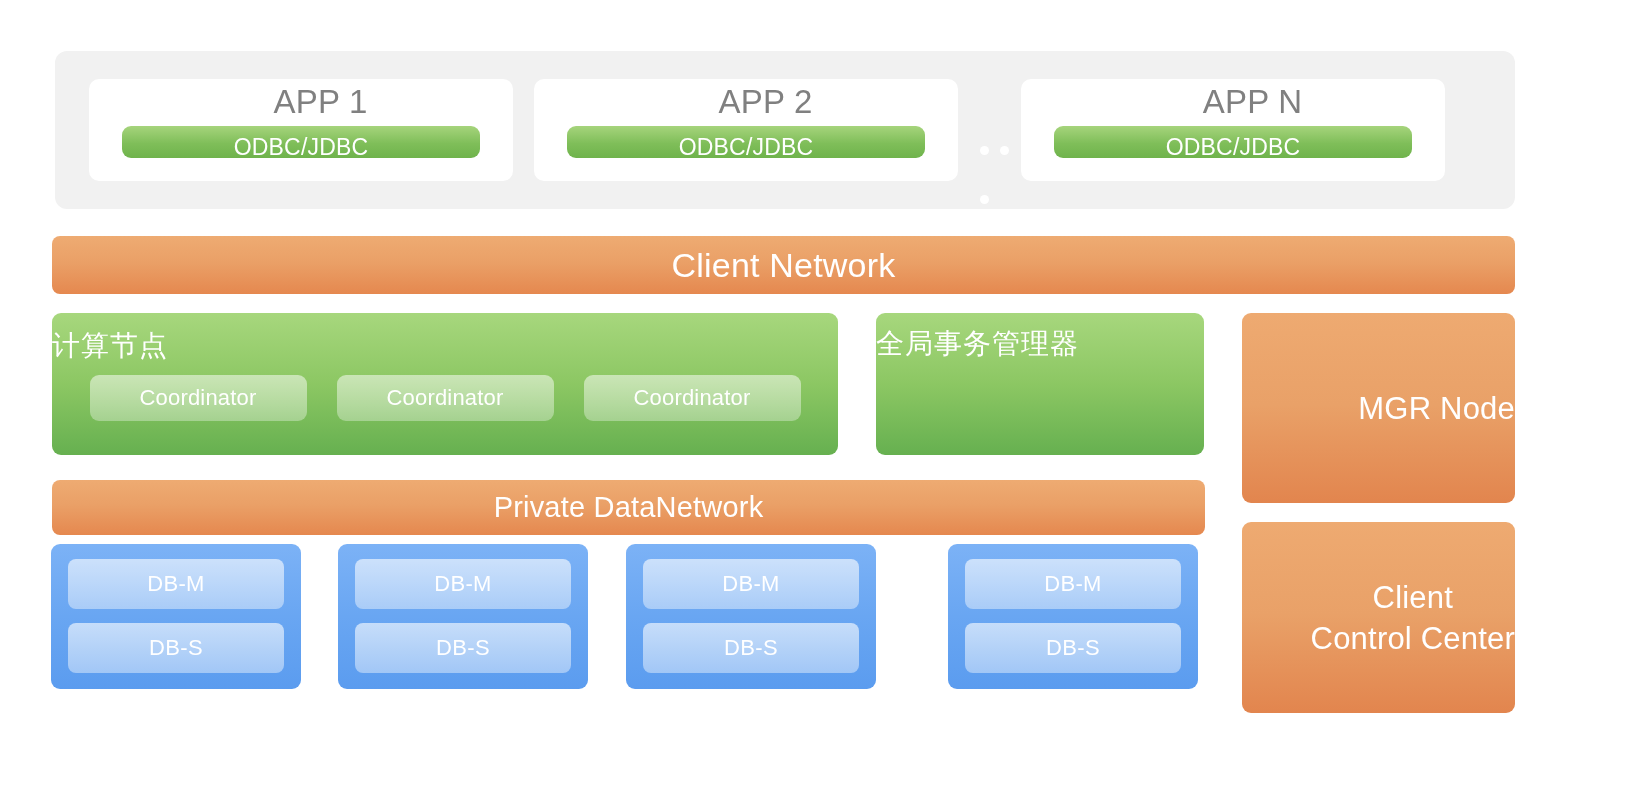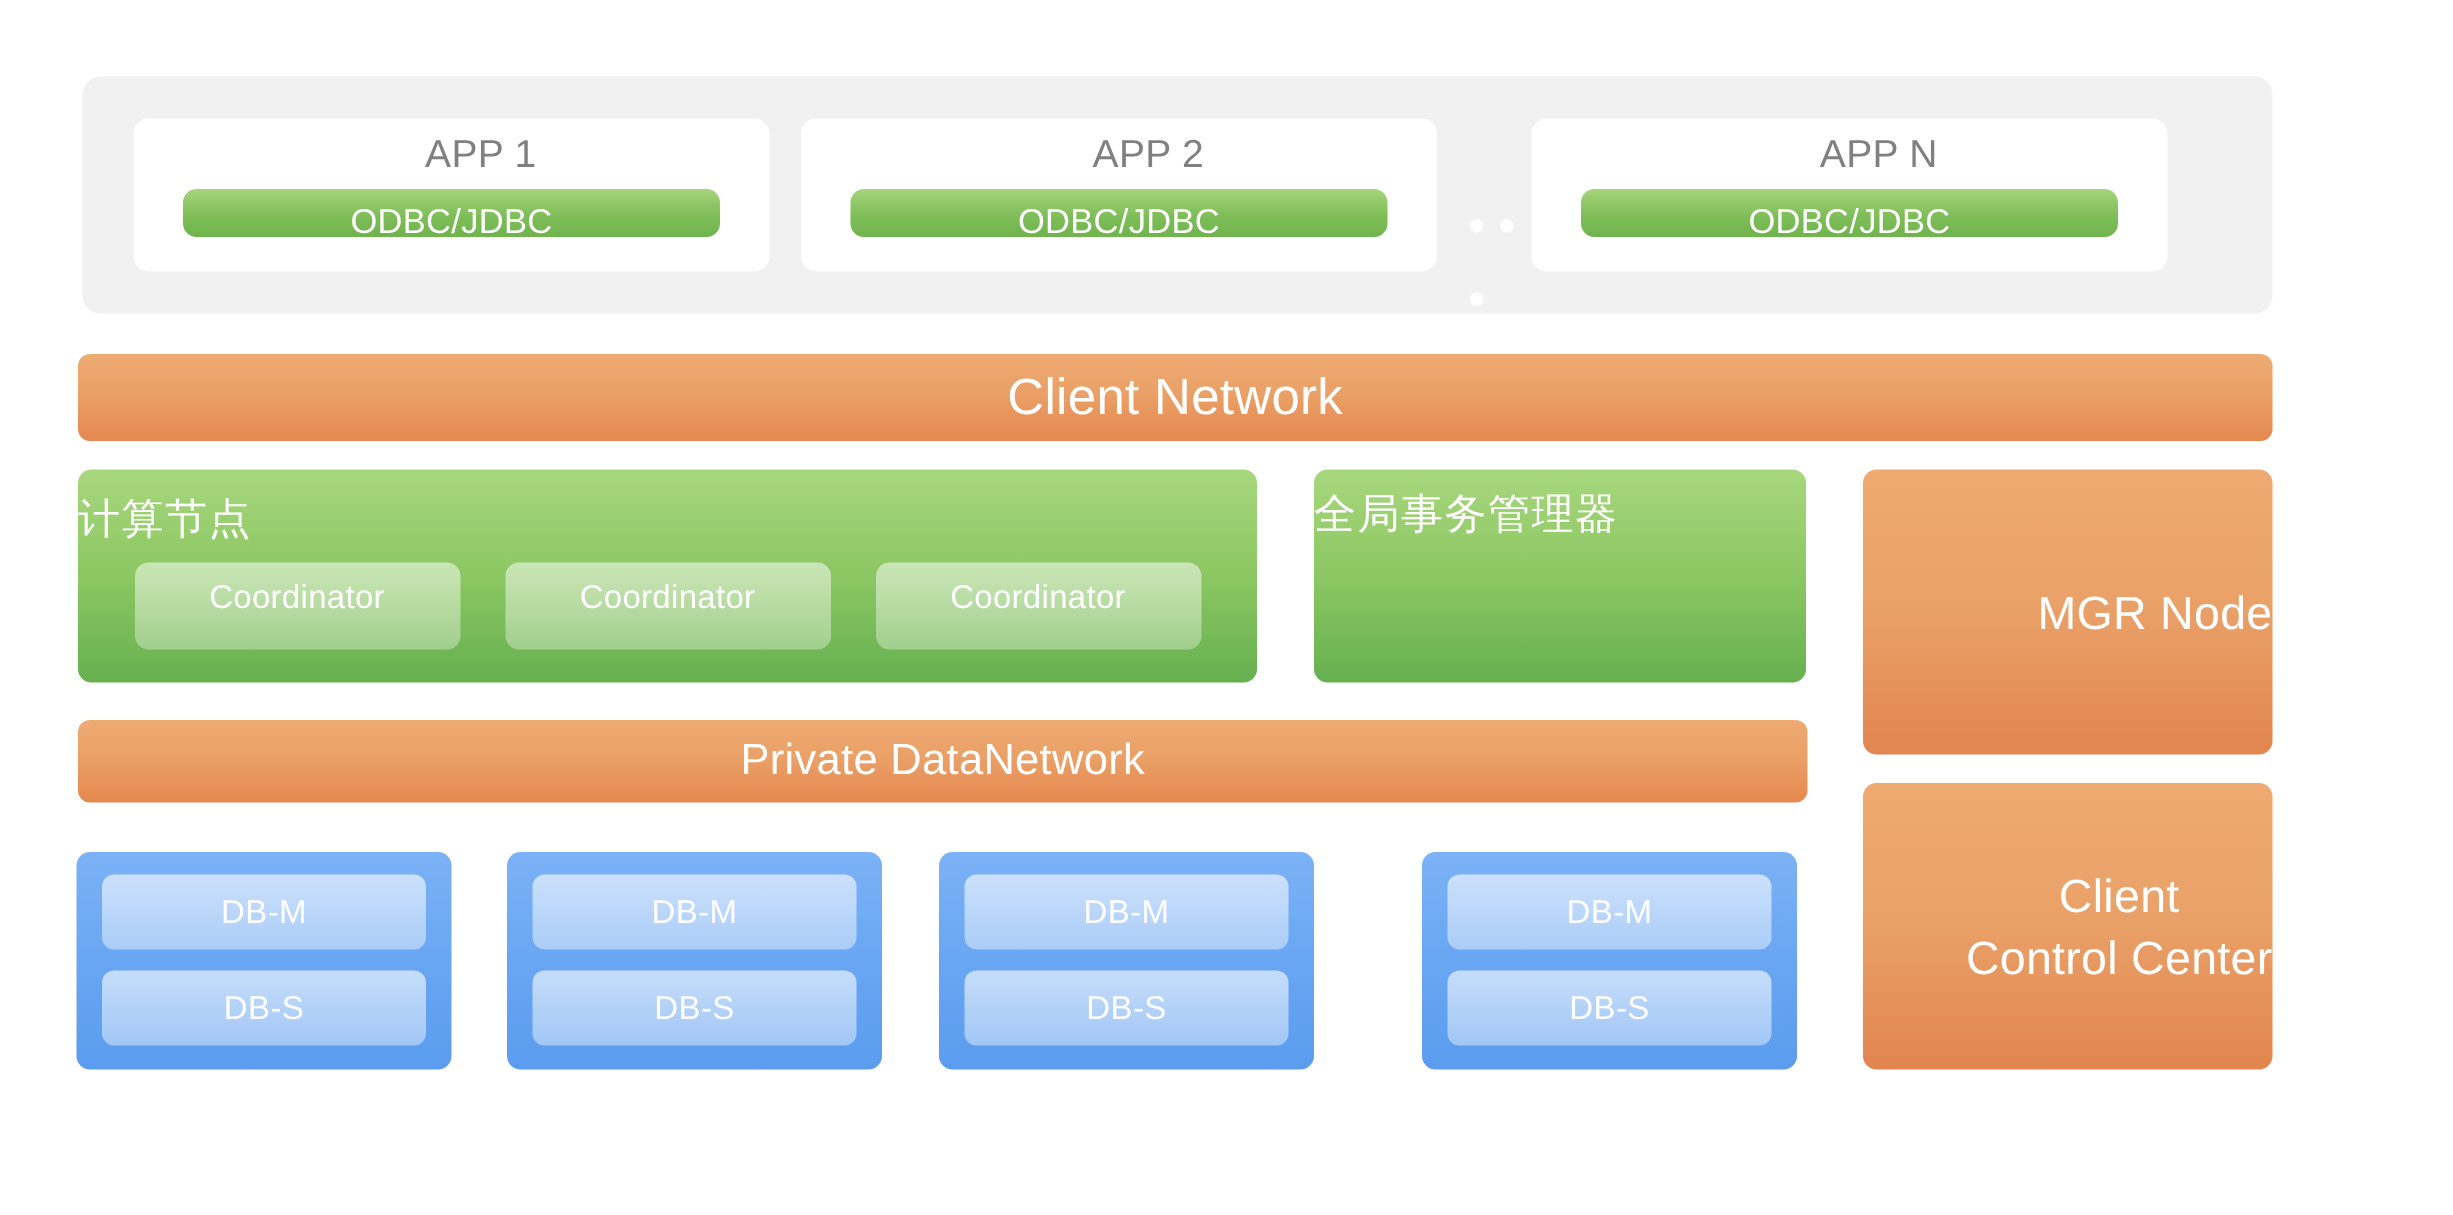--- a/index.html
+++ b/index.html
@@ -40,21 +40,21 @@
     border-radius: 10px;
     box-sizing: border-box;
     padding-top: 8px;
   }
   .app-card-1 { left: 34px;  width: 424px; }
   .app-card-2 { left: 479px; width: 424px; }
   .app-card-n { left: 966px; width: 424px; }
 
   .app-title {
     text-align: center;
-    font-size: 26px;
+    font-size: 33px;
     color: #808080;
     line-height: 30px;
     letter-spacing: 0.2px;
     padding-left: 39px;
   }
   .odbc-pill {
     margin: 9px auto 0 auto;
     width: 358px;
     height: 32px;
     border-radius: 9px;
@@ -138,21 +138,21 @@
   }
 
   .chip-row {
     display: flex;
     justify-content: center;
     gap: 30px;
     margin-top: 13px;
   }
   .chip {
     width: 217px;
-    height: 58px;
+    height: 46px;
     border-radius: 9px;
     background: linear-gradient(180deg, rgba(255,255,255,0.52) 0%, rgba(255,255,255,0.33) 100%);
     color: #ffffff;
     font-size: 22px;
     line-height: 46px;
     text-align: center;
     letter-spacing: 0.2px;
   }
   .gtm-panel .chip-row { margin-top: 13px; }
   .chip-gtm {
@@ -175,21 +175,21 @@
     line-height: 41px;
     letter-spacing: 0.2px;
   }
   .mgr-card  { top: 313px; height: 190px; }
   .ctrl-card { top: 522px; height: 191px; }
   .ctrl-card span { display: block; }
 
   
   .db-group {
     position: absolute;
-    top: 568px;
+    top: 544px;
     width: 250px;
     height: 145px;
     border-radius: 9px;
     background: linear-gradient(180deg, #7cb2f6 0%, #69a6f2 50%, #5b9cef 100%);
     box-sizing: border-box;
     padding: 15px 17px;
   }
   .db-group.g1 { left: 51px; }
   .db-group.g2 { left: 338px; }
   .db-group.g3 { left: 626px; }

